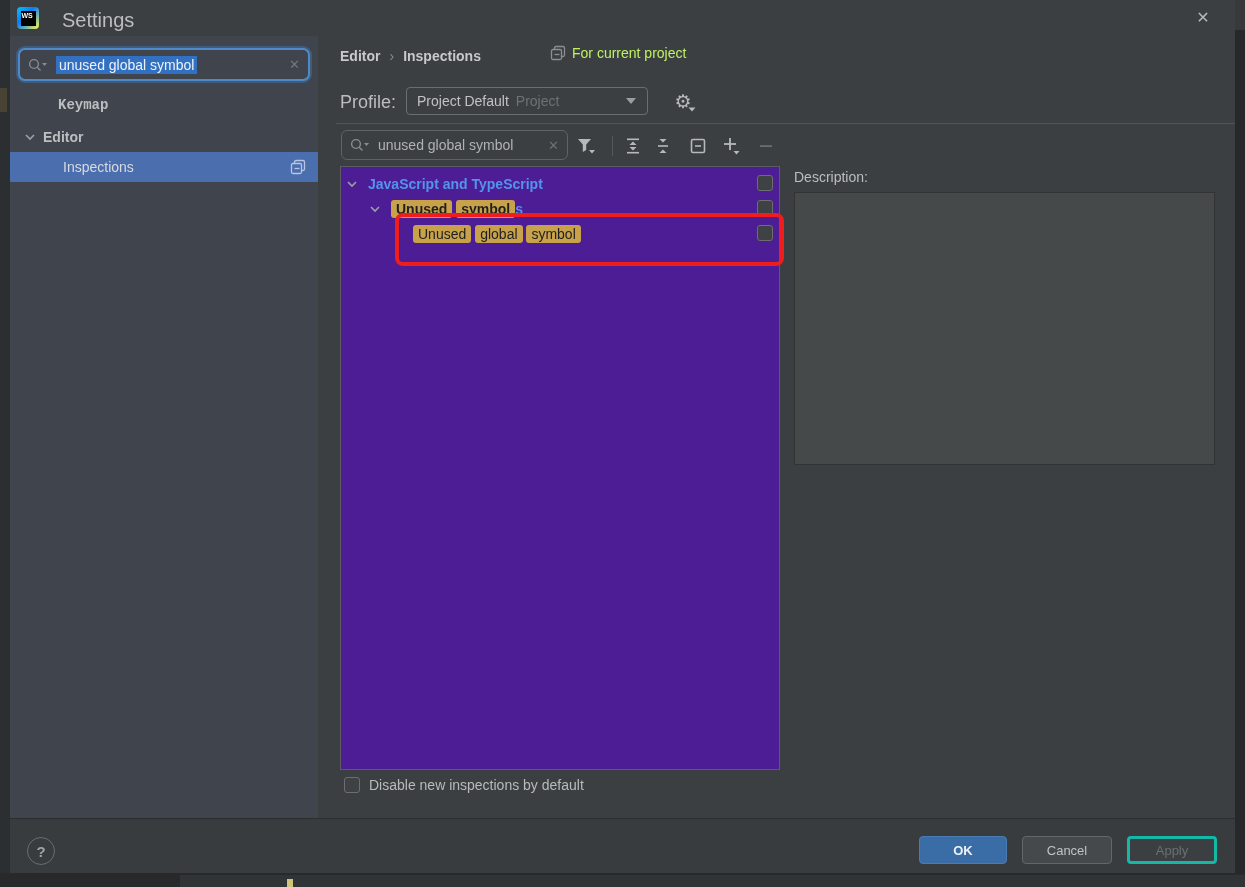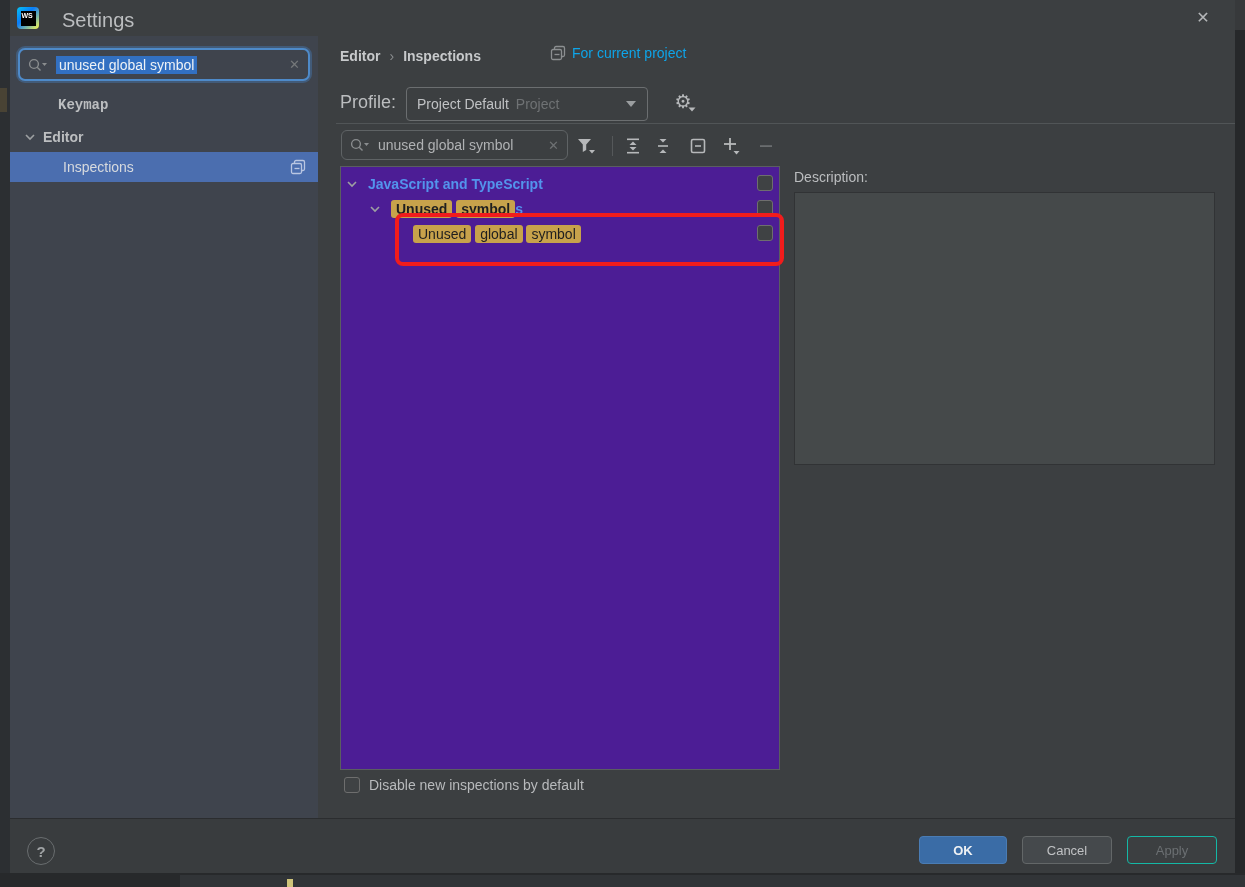--- a/index.html
+++ b/index.html
@@ -46,26 +46,26 @@
   .side-item.editor .chev { margin-right:7px; }
   .side-item.inspections { top:116px; height:30px; background:#4b6eaf; padding-left:53px; }
   .side-item.inspections .lbl { font-weight:normal; color:#d7dade; }
   .side-item.inspections .copy-ic { position:absolute; right:12px; top:7px; }
 
   
   .main { position:absolute; left:308px; top:36px; width:917px; height:782px; }
   .breadcrumb { position:absolute; left:22px; top:10px; height:20px; display:flex; align-items:center; font-size:14px; }
   .breadcrumb .crumb { font-weight:bold; color:#c7c9cb; }
   .breadcrumb .sep { color:#8a8d8f; margin:0 9px; }
-  .scope { position:absolute; left:232px; top:9px; display:flex; align-items:center; color:#0ea5e9; font-size:14px; }
+  .scope { position:absolute; left:232px; top:9px; display:flex; align-items:center; color:#bef264; font-size:14px; }
   .scope .copy-ic { margin-right:6px; }
 
   .profile-label { position:absolute; left:22px; top:56px; font-size:18px; color:#bbbdbf; }
   .profile-dd { position:absolute; left:88px; top:51px; width:242px; height:28px; border:1px solid #6b6e70;
-                border-radius:4px; display:flex; align-items:center; padding:16px 10px; cursor:pointer; }
+                border-radius:4px; display:flex; align-items:center; padding:10px 10px; cursor:pointer; }
   .profile-dd .val { color:#c0c2c4; font-size:14px; }
   .profile-dd .scope-suffix { color:#6f7274; font-size:14px; margin-left:7px; }
   .profile-dd .dd-arrow { margin-left:auto; }
   .gear-btn { position:absolute; left:350px; top:51px; width:30px; height:28px; display:flex; align-items:center;
               justify-content:center; cursor:pointer; color:#b6b8ba; }
   .gear-glyph { font-size:19px; line-height:1; }
   .gear-btn .tiny-chev { position:absolute; right:2px; bottom:3px; }
   .hr { position:absolute; left:18px; top:87px; width:899px; height:1px; background:#515557; }
 
   
@@ -104,21 +104,21 @@
   
   .footer { position:absolute; left:0; top:818px; width:1225px; height:55px; background:#393c3e;
             border-top:1px solid #2b2d2f; }
   .help-btn { position:absolute; left:17px; top:18px; width:28px; height:28px; border-radius:50%;
               border:1px solid #696d6f; color:#a0a3a5; font-size:15px; font-weight:bold;
               display:flex; align-items:center; justify-content:center; cursor:pointer; }
   .btn { position:absolute; top:17px; height:28px; border-radius:4px; font-size:13px; display:flex;
          align-items:center; justify-content:center; cursor:pointer; }
   .btn.ok { left:909px; width:88px; background:#3a6ca6; border:1px solid #4a7cb4; color:#eef1f4; font-weight:bold; }
   .btn.cancel { left:1012px; width:90px; background:#45494c; border:1px solid #636768; color:#c0c2c4; }
-  .btn.apply { left:1117px; width:90px; background:#3c3f41; border:1px solid #14b8a6; color:#6b6f72; }
+  .btn.apply { left:1117px; width:90px; background:#3c3f41; border:3px solid #14b8a6; color:#6b6f72; }
 
   svg { display:block; }
 </style>
 </head>
 <body>
 
 <div class="screen">
 
   <div class="left-strip">
       <div class="olive"></div>

